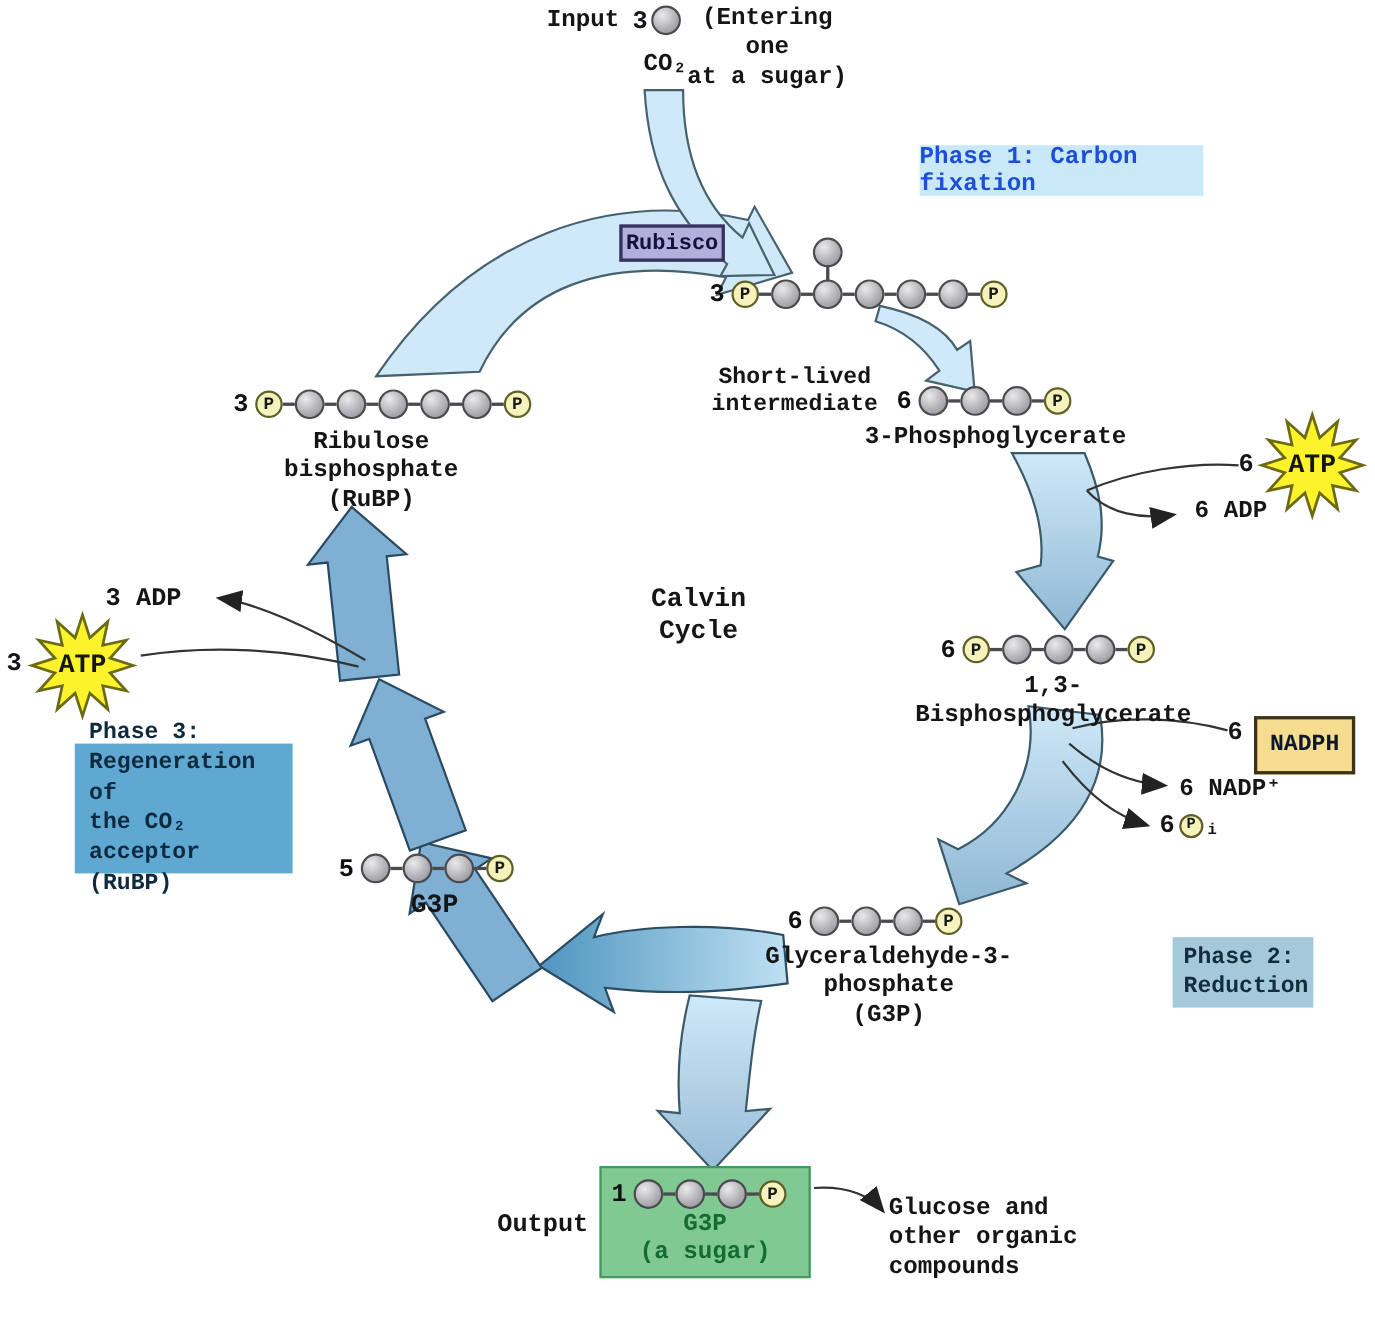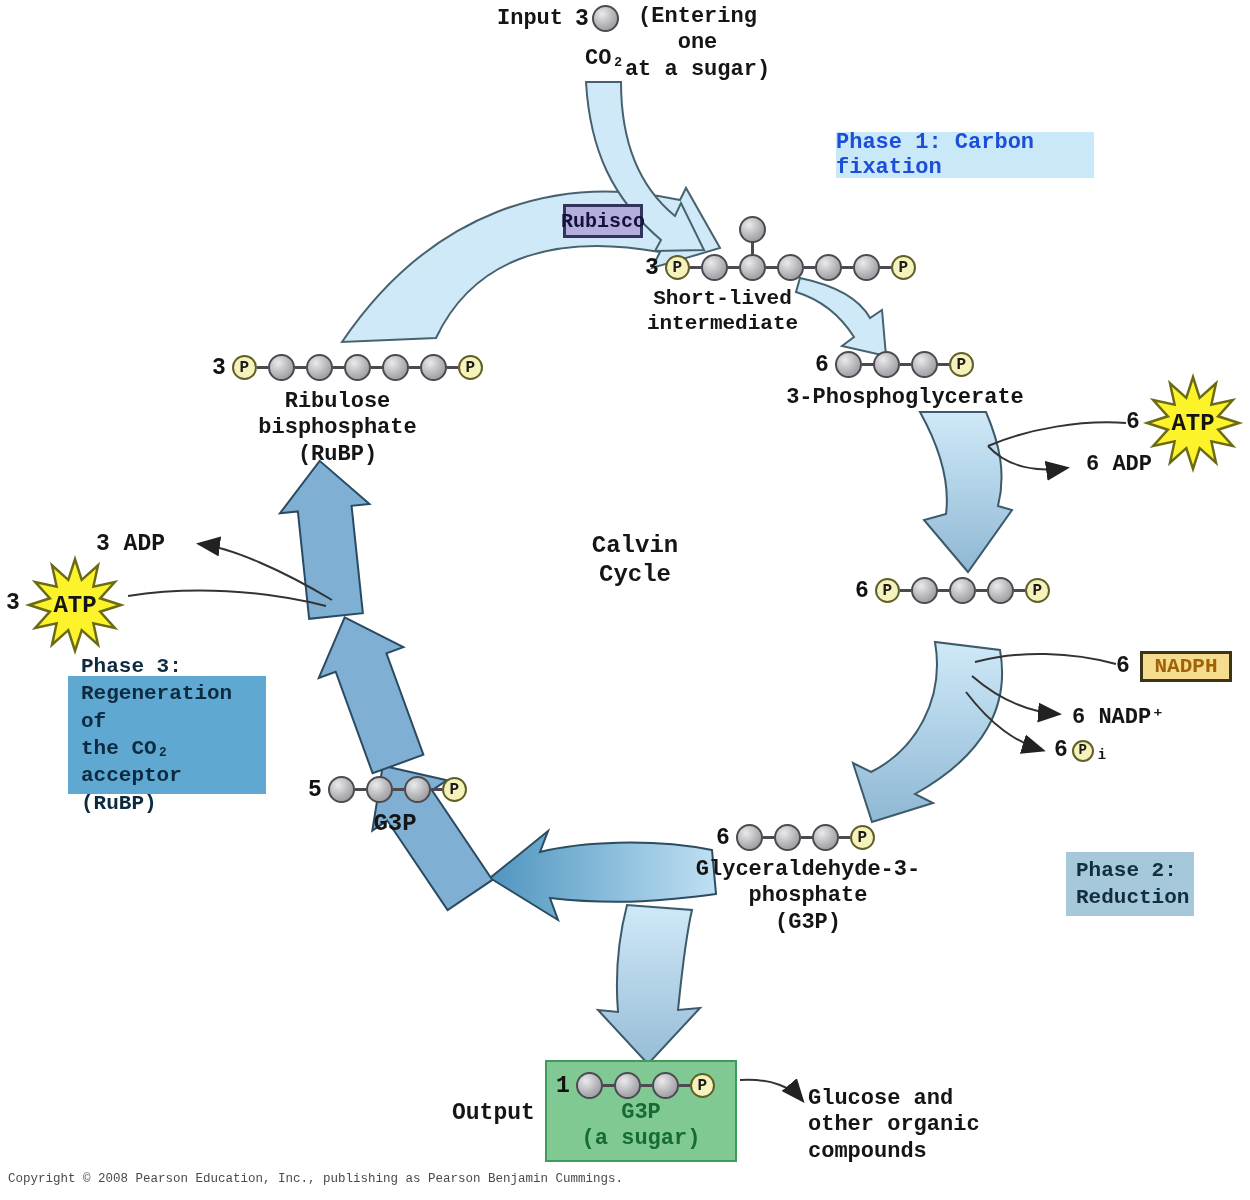--- a/index.html
+++ b/index.html
@@ -1,32 +1,32 @@
 <!DOCTYPE html>
 <html><head>
 <meta charset="utf-8">
 <style>
   html,body{margin:0;padding:0;background:#fff;}
   #stage{position:relative;width:1250px;height:1200px;background:#fff;overflow:hidden;
          font-family:Liberation Mono, monospace;color:#151515;}
   #arrows{position:absolute;left:0;top:0;z-index:0;pointer-events:none;}
   .t{position:absolute;font-weight:bold;color:#151515;white-space:pre-line;z-index:2;line-height:1.2;}
   .ctr{text-align:center;}
-  .t21{font-size:21px;} .t22{font-size:22px;} .t23{font-size:23px;} .t24{font-size:24px;}
+  .t21{font-size:21px;margin-top:45px;} .t22{font-size:22px;} .t23{font-size:23px;} .t24{font-size:24px;}
   .box{position:absolute;z-index:2;box-sizing:border-box;}
   .phase1{background:#c9e8f8;width:258px;height:46px;display:flex;align-items:center;justify-content:center;
           font-weight:bold;font-size:22px;color:#1d4ed8;}
   .phase2{background:#a5c8da;width:128px;height:64px;display:flex;align-items:center;padding-left:10px;
           font-weight:bold;font-size:21px;color:#122e3c;white-space:pre-line;line-height:1.3;}
   .phase3{background:#5fa8d2;width:198px;height:118px;display:flex;align-items:center;padding-left:13px;
           font-weight:bold;font-size:21px;color:#0d2a3e;white-space:pre-line;line-height:1.3;}
-  .rubisco{background:#b4aedd;border:3px solid #33335c;width:80px;height:34px;display:flex;align-items:center;
+  .rubisco{background:#b4aedd;border:3px solid #33335c;width:96px;height:34px;display:flex;align-items:center;
            justify-content:center;font-weight:bold;font-size:20px;color:#12123a;}
-  .nadph{background:#f5dc8e;border:3px solid #3c3416;width:92px;height:31px;display:flex;align-items:center;
-         justify-content:center;font-weight:bold;font-size:21px;color:#a16207;}
+  .nadph{background:#f5dc8e;border:3px solid #3c3416;width:92px;height:53px;display:flex;align-items:center;
+         justify-content:center;font-weight:bold;font-size:21px;color:#0f172a;}
   .greenbox{background:#80c993;border:2px solid #3f9b5c;width:192px;height:102px;z-index:1;}
   .greenlbl{color:#156b35;}
   .molecule{position:absolute;display:flex;align-items:center;gap:6px;z-index:3;}
   .mol-count{font-weight:bold;font-size:23px;color:#111;}
   .mol-chain{display:flex;align-items:center;}
   .c-wrap{position:relative;display:flex;}
   .c-circle{width:27px;height:27px;border-radius:50%;flex:none;box-sizing:border-box;
             background:radial-gradient(circle at 35% 30%, #eaeaec 0%, #b3b3b7 55%, #8b8b8f 100%);
             border:2px solid #4a4a50;}
   .bond{width:11px;height:3px;background:#4a4a50;flex:none;}
@@ -191,20 +191,21 @@
           <span class="c-circle"></span>
         </span>
         <span class="bond"></span>
         <span class="c-wrap">
           <span class="c-circle"></span>
         </span>
         <span class="bond"></span>
         <span class="p-circle">P</span>
       </span>
     </div>
+  <div class="t t22 ctr" style="left:810px;top:611px;width:295px;">1,3-Bisphosphoglycerate</div>
 
   <div class="molecule" style="left:716px;top:824px;">
       <span class="mol-count">6</span>
       <span class="mol-chain">
         <span class="c-wrap">
           <span class="c-circle"></span>
         </span>
         <span class="bond"></span>
         <span class="c-wrap">
           <span class="c-circle"></span>
@@ -307,14 +308,13 @@
         <span class="bond"></span>
         <span class="p-circle">P</span>
       </span>
     </div>
   <div class="t t22 ctr greenlbl" style="left:545px;top:1100px;width:192px;">G3P
 (a sugar)</div>
   <div class="t t22" style="left:808px;top:1086px;width:200px;">Glucose and
 other organic
 compounds</div>
 
-  <div class="copyright">Copyright © 2008 Pearson Education, Inc., publishing as Pearson Benjamin Cummings.</div>
 </div>
 
 </body></html>

